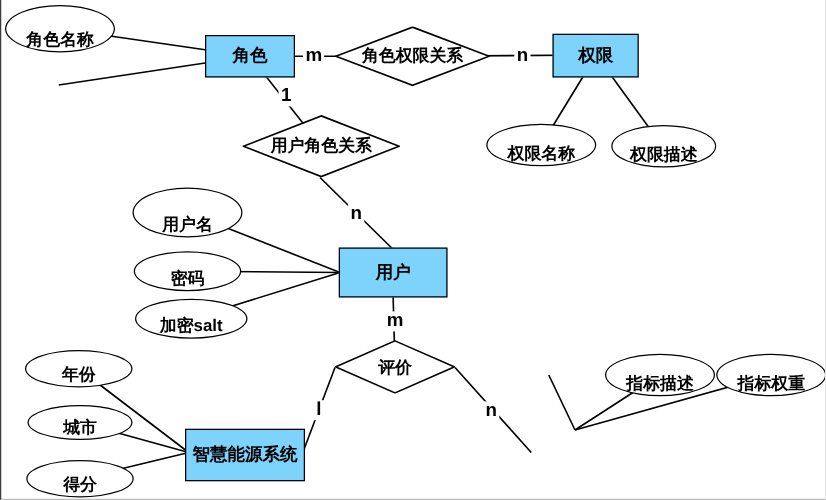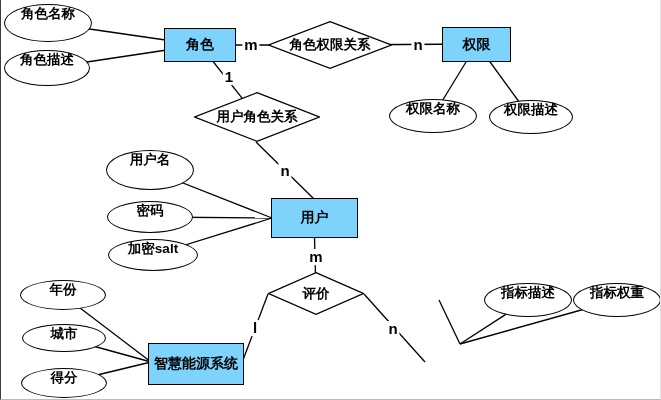--- a/index.html
+++ b/index.html
@@ -40,21 +40,21 @@
     z-index: 2;
     white-space: nowrap;
   }
   .attribute {
     position: absolute;
     box-sizing: border-box;
     border: 1.3px solid #000000;
     border-radius: 50%;
     background: #ffffff;
     display: flex;
-    align-items: flex-start;
+    align-items: flex-end;
     justify-content: center;
     font-size: 13.5px;
     font-weight: 700;
     color: #000000;
     z-index: 2;
     white-space: nowrap;
   }
   .relationship {
     position: absolute;
     display: flex;
@@ -146,23 +146,20 @@
   <div class="relationship" style="left:267px; top:272px; width:96px; height:43px;">
     <svg width="96" height="43" viewBox="0 0 96 43">
       <polygon points="48,0.7 95.3,21.5 48,42.3 0.7,21.5" fill="#ffffff" stroke="#000000" stroke-width="1.3"></polygon>
     </svg>
     <span>评价</span>
   </div>
 
   <div class="attribute" style="left:3px; top:4px; width:88px; height:38px;">
     <span>角色名称</span>
   </div>
-  <div class="attribute" style="left:3px; top:50px; width:86px; height:36px;">
-    <span>角色描述</span>
-  </div>
   <div class="attribute" style="left:388px; top:99px; width:88px; height:34px;">
     <span>权限名称</span>
   </div>
   <div class="attribute" style="left:488px; top:100px; width:84px; height:34px;">
     <span>权限描述</span>
   </div>
   <div class="attribute" style="left:105px; top:150px; width:88px; height:40px;">
     <span>用户名</span>
   </div>
   <div class="attribute" style="left:106px; top:201px; width:86px; height:32px;">

